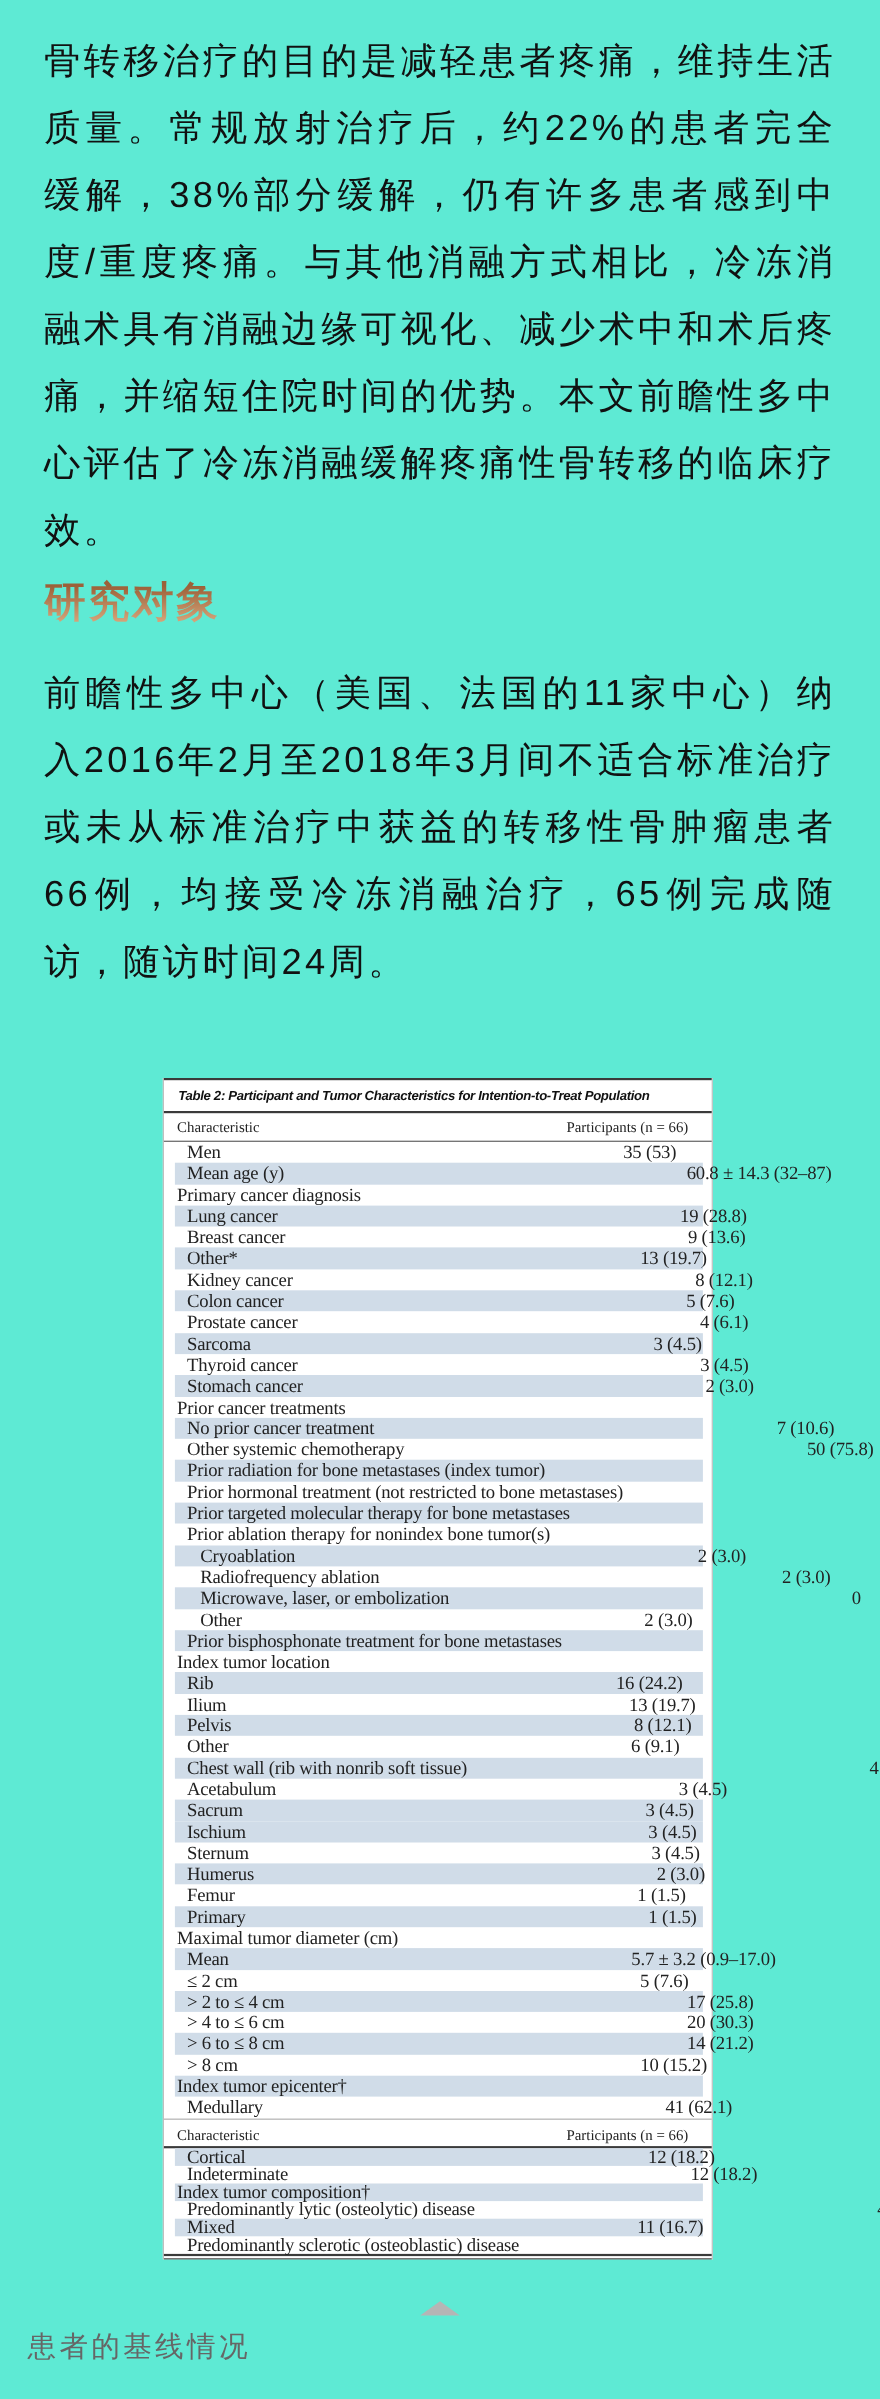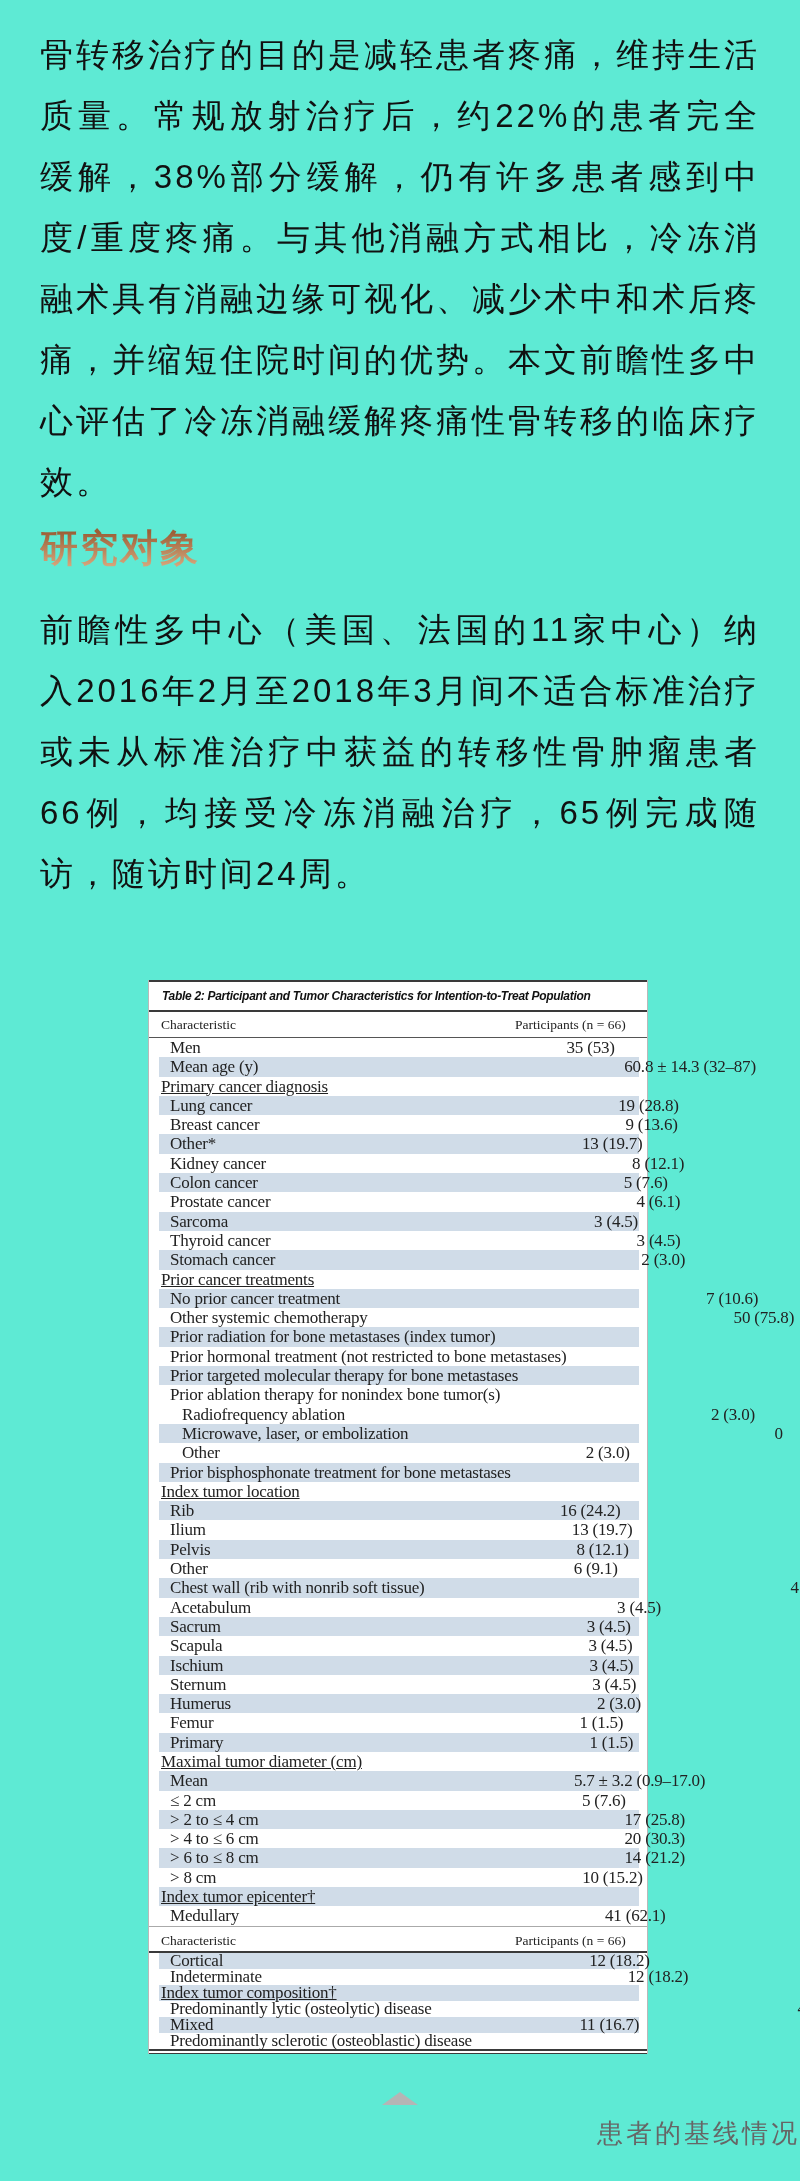--- a/index.html
+++ b/index.html
@@ -71,38 +71,38 @@
   .trow{
     position:relative;height:19.3px;line-height:19.3px;
     font-size:17px;letter-spacing:-0.2px;white-space:nowrap;
   }
   .tbl-body-2 .trow{height:16px;line-height:16px;}
   .trow.hl::before{
     content:"";position:absolute;left:10px;right:8px;top:0;bottom:0;
     background:var(--hl);
   }
   .trow .lbl,.trow .val{position:relative;z-index:1;}
-  .trow.indent0 .lbl{padding-left:12px;text-decoration:underline;}
+  .trow.indent0 .lbl{padding-left:12px;}
   .trow.indent1 .lbl{padding-left:21px;}
   .trow.indent2 .lbl{padding-left:33px;}
   .val{
     position:absolute;left:366px;top:0;
     z-index:1;white-space:nowrap;
   }
   
   .triangle{
     position:absolute;left:382px;top:2092px;
     width:0;height:0;
     border-left:18px solid transparent;
     border-right:18px solid transparent;
     border-bottom:13px solid var(--tri);
   }
   .caption-text{
     position:absolute;left:0;right:0;top:2116px;
-    text-align:right;
+    text-align:left;
     font-size:26px;letter-spacing:3px;
     color:var(--cap);
     font-family:"Liberation Sans","DejaVu Sans",sans-serif;
     padding-left:25px;
   }
 </style>
 </head>
 <body>
 
 <div class="page">
@@ -140,33 +140,33 @@
         <div class="trow indent1 hl"><span class="lbl">Sarcoma</span><span class="val">3 (4.5)</span></div>
         <div class="trow indent1"><span class="lbl">Thyroid cancer</span><span class="val">3 (4.5)</span></div>
         <div class="trow indent1 hl"><span class="lbl">Stomach cancer</span><span class="val">2 (3.0)</span></div>
         <div class="trow indent0"><span class="lbl">Prior cancer treatments</span><span class="val"></span></div>
         <div class="trow indent1 hl"><span class="lbl">No prior cancer treatment</span><span class="val">7 (10.6)</span></div>
         <div class="trow indent1"><span class="lbl">Other systemic chemotherapy</span><span class="val">50 (75.8)</span></div>
         <div class="trow indent1 hl"><span class="lbl">Prior radiation for bone metastases (index tumor)</span><span class="val">28 (42.4)</span></div>
         <div class="trow indent1"><span class="lbl">Prior hormonal treatment (not restricted to bone metastases)</span></div>
         <div class="trow indent1 hl"><span class="lbl">Prior targeted molecular therapy for bone metastases</span><span class="val">9 (13.6)</span></div>
         <div class="trow indent1"><span class="lbl">Prior ablation therapy for nonindex bone tumor(s)</span><span class="val">6 (9.1)</span></div>
+        <div class="trow indent2 hl"><span class="lbl">Cryoablation</span><span class="val">2 (3.0)</span></div>
         <div class="trow indent2"><span class="lbl">Radiofrequency ablation</span><span class="val">2 (3.0)</span></div>
         <div class="trow indent2 hl"><span class="lbl">Microwave, laser, or embolization</span><span class="val">0</span></div>
         <div class="trow indent2"><span class="lbl">Other</span><span class="val">2 (3.0)</span></div>
         <div class="trow indent1 hl"><span class="lbl">Prior bisphosphonate treatment for bone metastases</span><span class="val">5 (7.6)</span></div>
         <div class="trow indent0"><span class="lbl">Index tumor location</span><span class="val"></span></div>
         <div class="trow indent1 hl"><span class="lbl">Rib</span><span class="val">16 (24.2)</span></div>
         <div class="trow indent1"><span class="lbl">Ilium</span><span class="val">13 (19.7)</span></div>
         <div class="trow indent1 hl"><span class="lbl">Pelvis</span><span class="val">8 (12.1)</span></div>
         <div class="trow indent1"><span class="lbl">Other</span><span class="val">6 (9.1)</span></div>
         <div class="trow indent1 hl"><span class="lbl">Chest wall (rib with nonrib soft tissue)</span><span class="val">4 (6.1)</span></div>
         <div class="trow indent1"><span class="lbl">Acetabulum</span><span class="val">3 (4.5)</span></div>
         <div class="trow indent1 hl"><span class="lbl">Sacrum</span><span class="val">3 (4.5)</span></div>
-        <div class="trow indent1"><span class="lbl">Scapula</span><span class="val">3 (4.5)</span></div>
         <div class="trow indent1 hl"><span class="lbl">Ischium</span><span class="val">3 (4.5)</span></div>
         <div class="trow indent1"><span class="lbl">Sternum</span><span class="val">3 (4.5)</span></div>
         <div class="trow indent1 hl"><span class="lbl">Humerus</span><span class="val">2 (3.0)</span></div>
         <div class="trow indent1"><span class="lbl">Femur</span><span class="val">1 (1.5)</span></div>
         <div class="trow indent1 hl"><span class="lbl">Primary</span><span class="val">1 (1.5)</span></div>
         <div class="trow indent0"><span class="lbl">Maximal tumor diameter (cm)</span><span class="val"></span></div>
         <div class="trow indent1 hl"><span class="lbl">Mean</span><span class="val">5.7 ± 3.2 (0.9–17.0)</span></div>
         <div class="trow indent1"><span class="lbl">≤ 2 cm</span><span class="val">5 (7.6)</span></div>
         <div class="trow indent1 hl"><span class="lbl">&gt; 2 to ≤ 4 cm</span><span class="val">17 (25.8)</span></div>
         <div class="trow indent1"><span class="lbl">&gt; 4 to ≤ 6 cm</span><span class="val">20 (30.3)</span></div>

